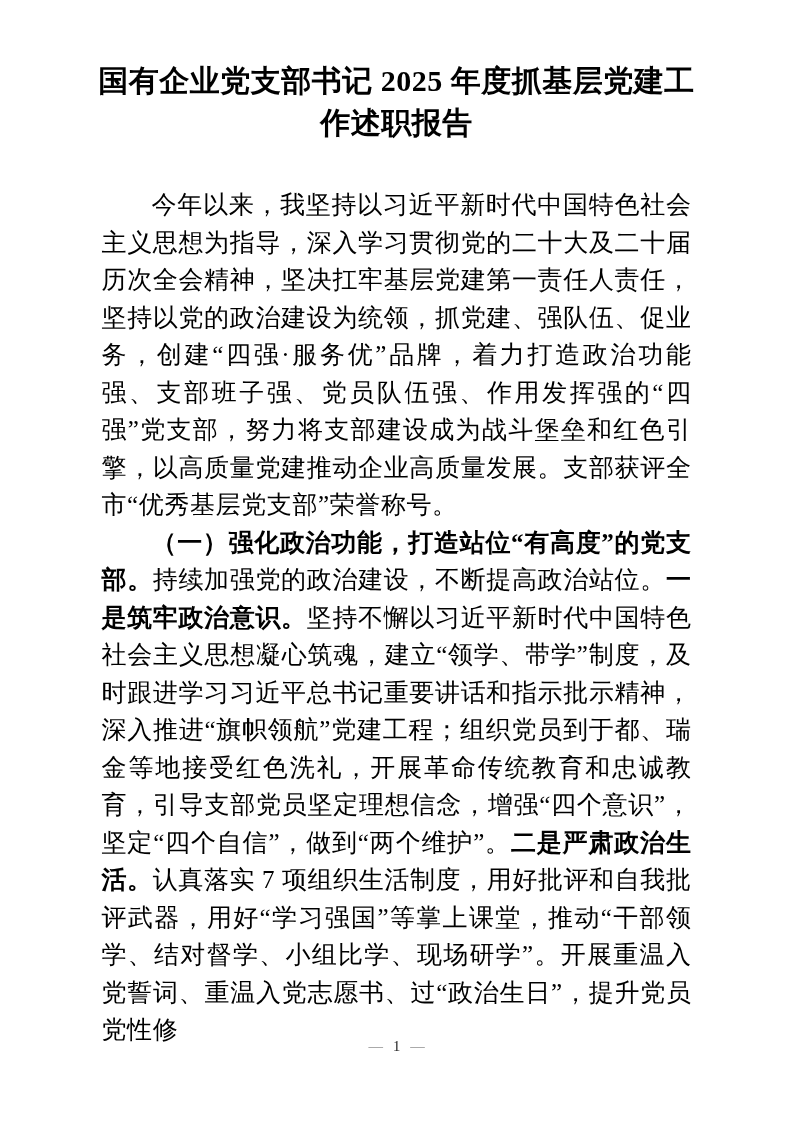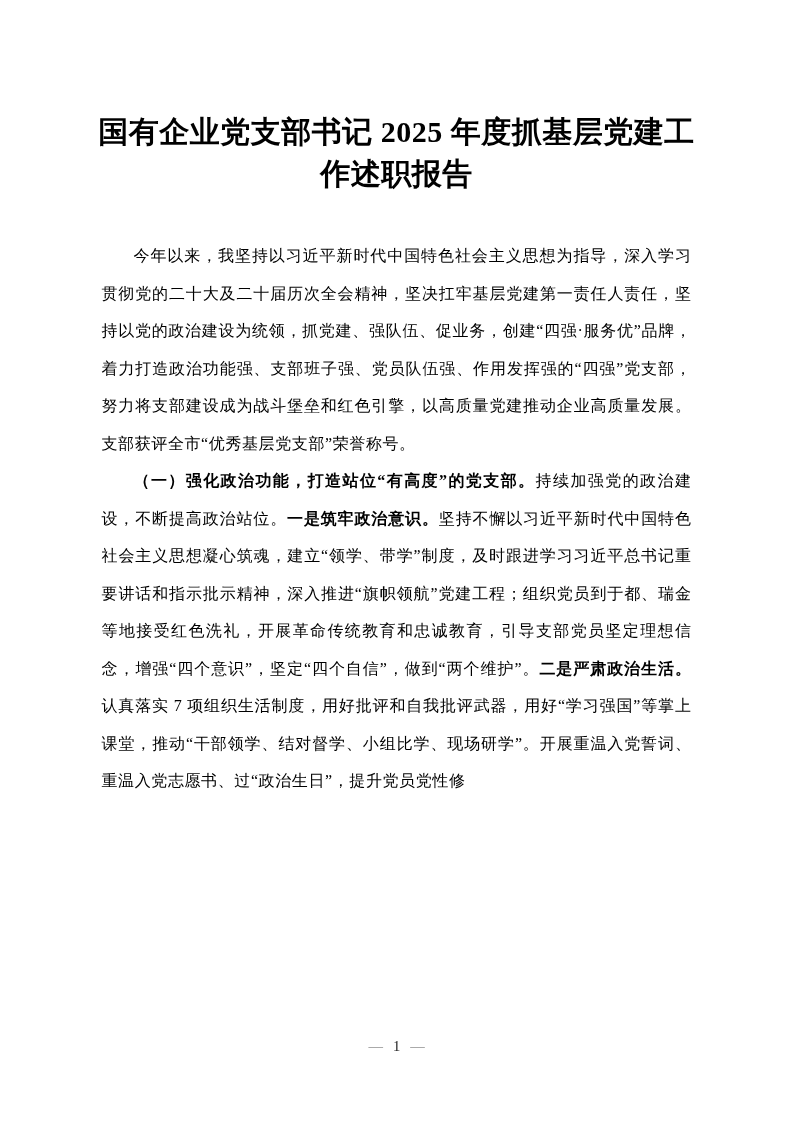--- a/index.html
+++ b/index.html
@@ -10,32 +10,32 @@
     color: #000000;
     font-family: "Liberation Serif", "DejaVu Serif", serif;
     position: relative;
     overflow: hidden;
   }
   .page { position: absolute; inset: 0; }
 
   .doc-title {
     width: 600px;
     margin: 0 auto;
-    padding-top: 111px;
+    padding-top: 60px;
     font-size: 30px;
     line-height: 42px;
     font-weight: bold;
     text-align: center;
     letter-spacing: 0.5px;
   }
 
   .doc-body {
     width: 590px;
     margin: 42px auto 1px;
-    font-size: 16px;
+    font-size: 25px;
     line-height: 37.5px;
     text-align: justify;
     letter-spacing: 0.6px;
   }
   .para { margin: 0; text-indent: 2em; }
   .heading { font-weight: bold; }
   .run { font-weight: normal; }
   .run-bold { font-weight: bold; }
 
   .footer {

